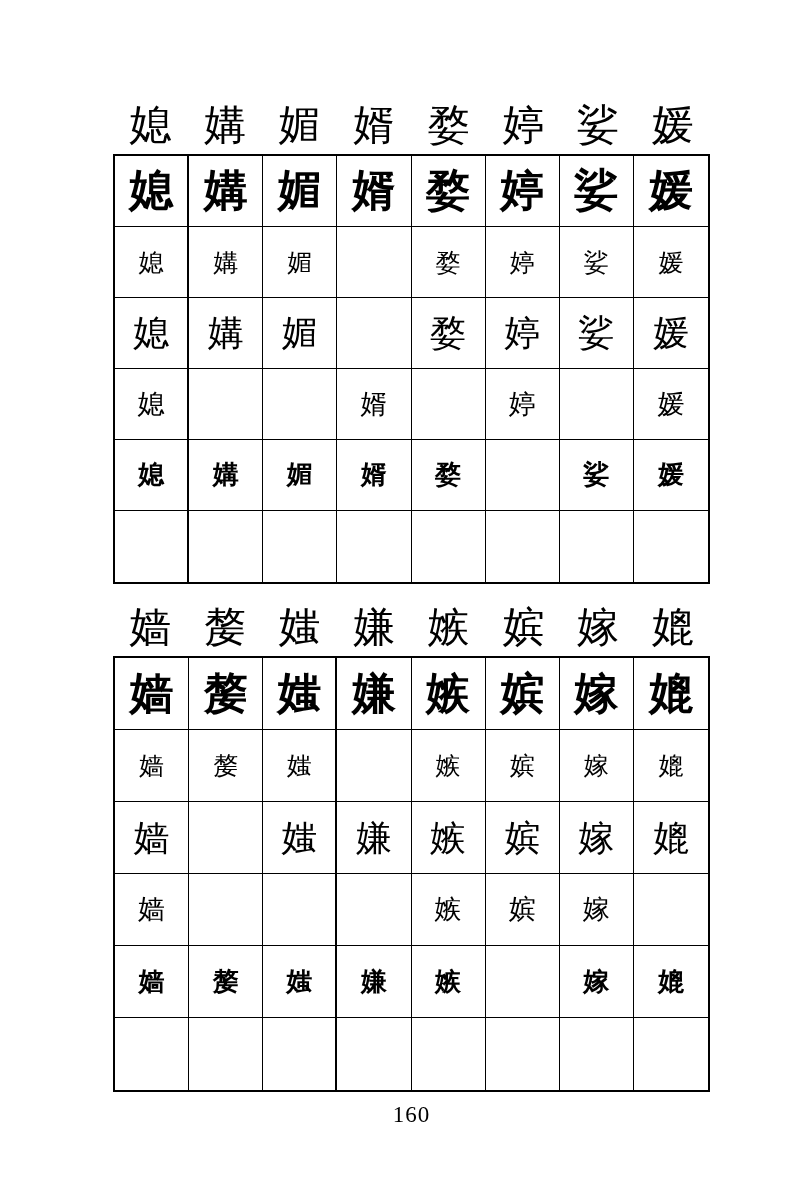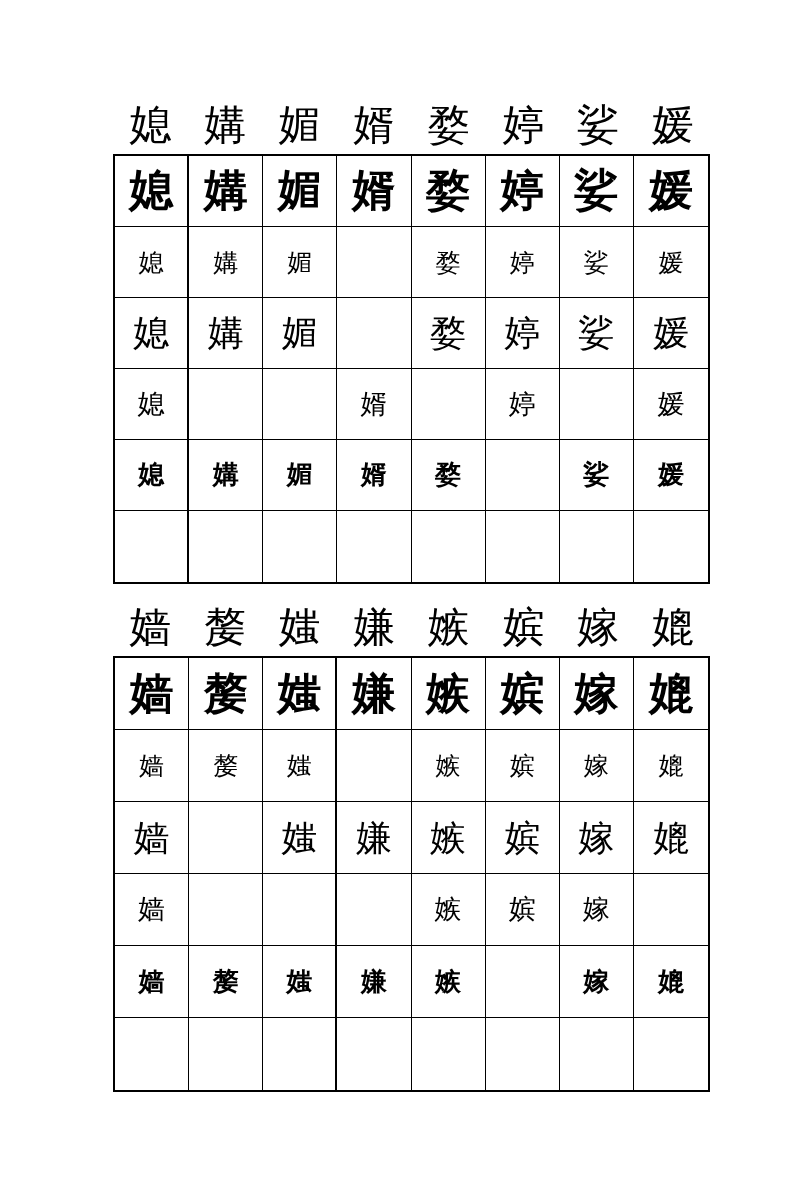--- a/index.html
+++ b/index.html
@@ -388,14 +388,15 @@
         </div>
         <div class="cell r5">
           <span class="glyph"></span>
         </div>
         <div class="cell r5">
           <span class="glyph"></span>
         </div>
       </div>
   </section>
 
+  <div class="page-number">160</div>
 
 </div>
 
 </body></html>

